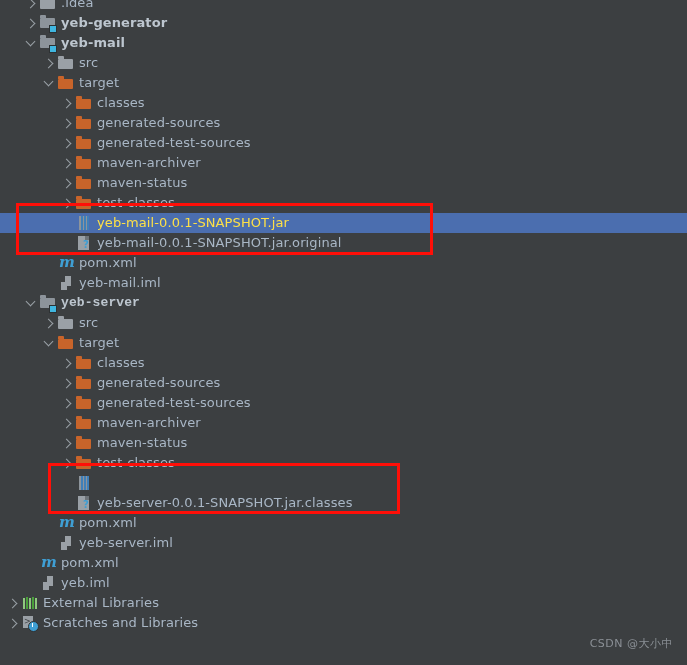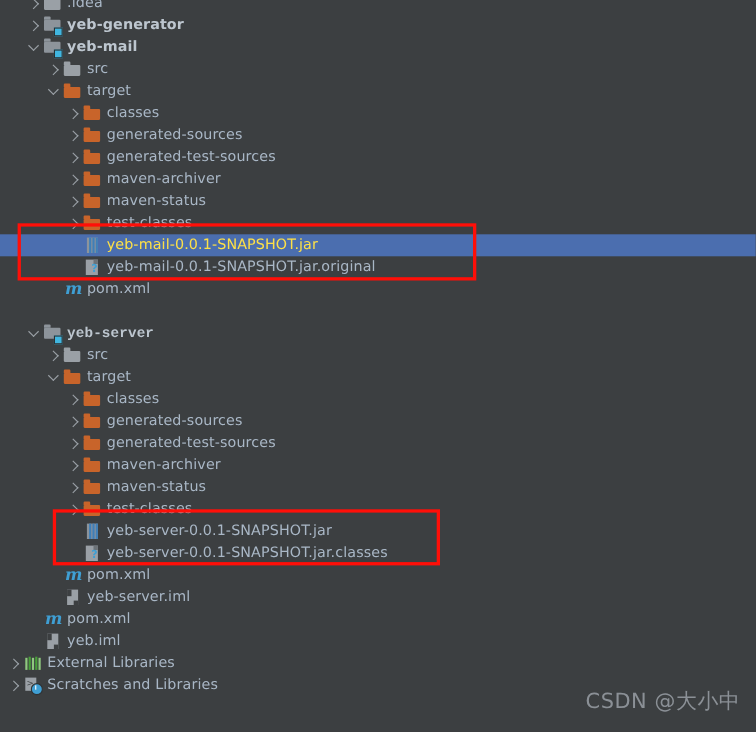--- a/index.html
+++ b/index.html
@@ -198,21 +198,21 @@
     border: 3px solid #ff0f08;
     box-sizing: border-box;
     pointer-events: none;
   }
   
   .watermark {
     position: absolute;
     right: 14px;
     bottom: 14px;
     color: #8b9096;
-    font-size: 19px;
+    font-size: 11px;
     font-family: "DejaVu Sans", sans-serif;
     letter-spacing: 0.5px;
     text-align: center;
   }
 </style>
 </head>
 <body>
 
 <div id="tree">
     <div class="row" style="position: absolute; top: -7px; left: 0px; width: 687px;">
@@ -305,20 +305,30 @@
         <span class="q">?</span>
       </span>
       <span class="lbl">yeb-mail-0.0.1-SNAPSHOT.jar.original</span>
     </div>
     <div class="row" style="position: absolute; top: 253px; left: 0px; width: 687px;">
       <div style="flex: 0 0 44px;"></div>
       <span class="arrow none"></span>
       <span class="ico maven"></span>
       <span class="lbl">pom.xml</span>
     </div>
+    <div class="row" style="position: absolute; top: 273px; left: 0px; width: 687px;">
+      <div style="flex: 0 0 44px;"></div>
+      <span class="arrow none"></span>
+      <span class="ico iml">
+        <span class="page"></span>
+        <span class="notch"></span>
+        <span class="dot"></span>
+      </span>
+      <span class="lbl">yeb-mail.iml</span>
+    </div>
     <div class="row" style="position: absolute; top: 293px; left: 0px; width: 687px; font-family: Liberation Mono, monospace;">
       <div style="flex: 0 0 26px;"></div>
       <span class="arrow down"></span>
       <span class="ico module">
         <span class="tab"></span>
       </span>
       <span class="lbl bold">yeb-server</span>
     </div>
     <div class="row" style="position: absolute; top: 313px; left: 0px; width: 687px;">
       <div style="flex: 0 0 44px;"></div>
@@ -370,21 +380,20 @@
     </div>
     <div class="row" style="position: absolute; top: 473px; left: 0px; width: 687px;">
       <div style="flex: 0 0 62px;"></div>
       <span class="arrow none"></span>
       <span class="ico jar">
         <span class="body"></span>
         <span class="stripe s1"></span>
         <span class="stripe s2"></span>
         <span class="stripe s3"></span>
       </span>
-      <span class="lbl">yeb-server-0.0.1-SNAPSHOT.jar</span>
     </div>
     <div class="row" style="position: absolute; top: 493px; left: 0px; width: 687px;">
       <div style="flex: 0 0 62px;"></div>
       <span class="arrow none"></span>
       <span class="ico unknown">
         <span class="page"></span>
         <span class="fold"></span>
         <span class="q">?</span>
       </span>
       <span class="lbl">yeb-server-0.0.1-SNAPSHOT.jar.classes</span>

